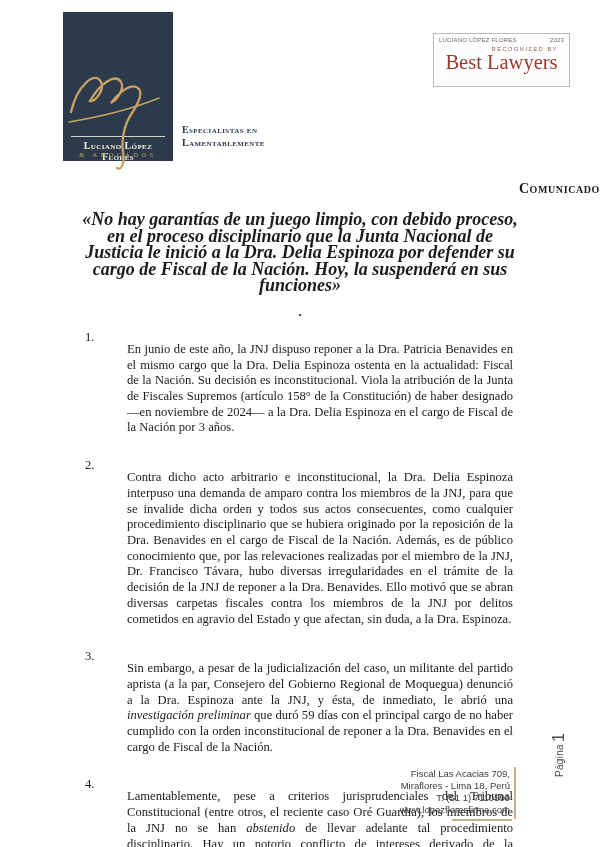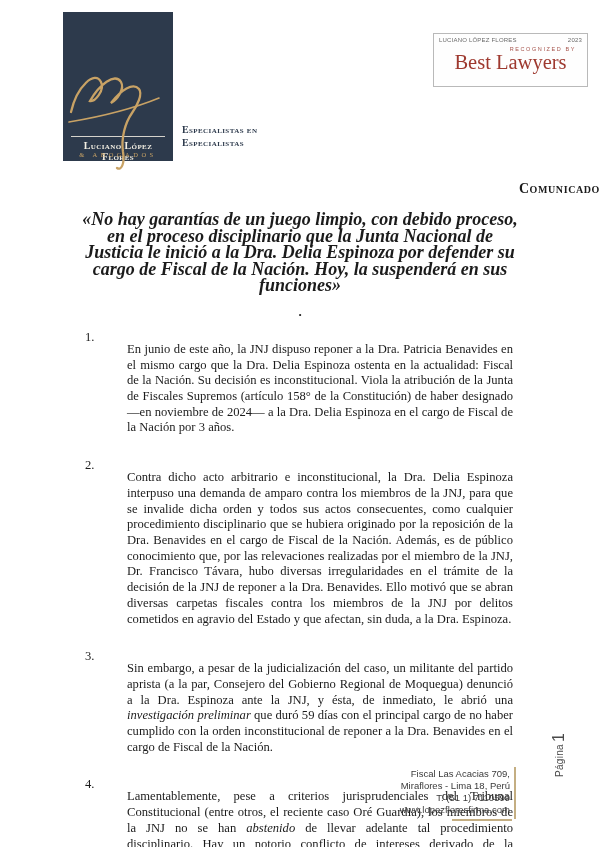--- a/index.html
+++ b/index.html
@@ -24,21 +24,21 @@
     position:absolute;left:8px;top:139px;width:94px;z-index:2;
     color:#c8a265;font-size:6.5px;letter-spacing:3.5px;text-align:center;
     font-family:"Liberation Serif", serif;
   }
   .tagline{
     position:absolute;left:182px;top:124px;width:190px;
     color:#2d3a4c;font-size:10px;font-weight:700;font-variant:small-caps;
     letter-spacing:.4px;line-height:12.5px;
   }
   .badge{
-    position:absolute;left:433px;top:33px;width:155px;height:54px;
+    position:absolute;left:433px;top:33px;width:137px;height:54px;
     background:#fefefe;border:1px solid #b9b9b9;box-sizing:border-box;
     padding:3px 5px 2px 5px;
   }
   .badge-top{display:flex;justify-content:space-between;font-family:"Liberation Sans", sans-serif;
     font-size:6px;color:#6a6a6a;letter-spacing:.2px;}
   .badge-recognized{text-align:right;font-family:"Liberation Sans", sans-serif;
     font-size:5.5px;letter-spacing:1.6px;color:#a5534b;margin:3px 6px 0 0;}
   .badge-name{font-size:20.5px;color:#9e392f;text-align:center;line-height:21px;margin-top:0;}
   
   .main{position:absolute;left:0;top:181px;width:600px;}
@@ -86,21 +86,21 @@
     <div class="logo-name">Luciano López Flores</div>
     <div class="logo-sub">&amp; ABOGADOS</div>
     <svg class="logo-sig" viewBox="0 0 110 135">
       <path d="M8 60 C14 34 32 18 38 30 C42 38 32 50 27 49 C36 33 52 20 58 30 C62 37 54 48 48 51 C58 38 70 30 76 37 C80 42 74 54 69 61 C62 71 58 86 60 100 C62 112 58 119 54 116" fill="none" stroke="#c8a265" stroke-width="2.3" stroke-linecap="round"></path>
       <path d="M6 70 C30 66 62 60 96 46" fill="none" stroke="#c8a265" stroke-width="1.6" stroke-linecap="round"></path>
     </svg>
   </div>
 
   <div class="tagline">
     <div>Especialistas en</div>
-    <div>Especialistas</div>
+    <div>Lamentablemente</div>
   </div>
 
   <div class="badge">
     <div class="badge-top">
       <span>LUCIANO LÓPEZ FLORES</span>
       <span>2023</span>
     </div>
     <div class="badge-recognized">RECOGNIZED BY</div>
     <div class="badge-name">Best Lawyers</div>
   </div>

